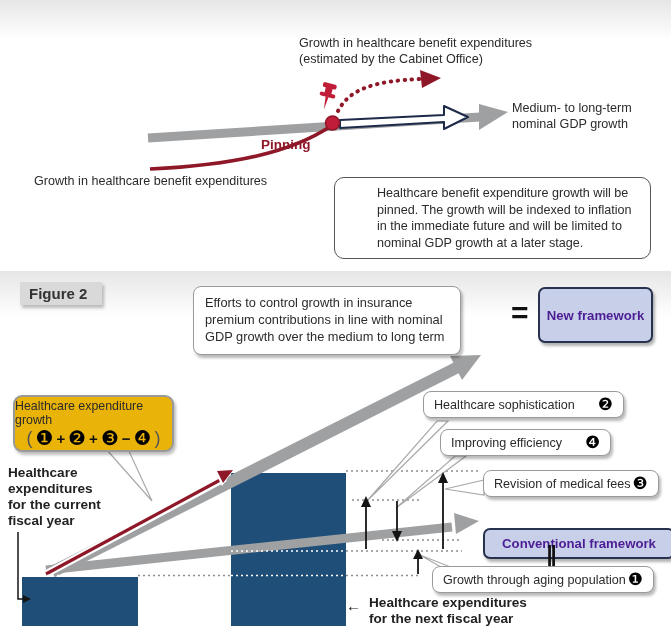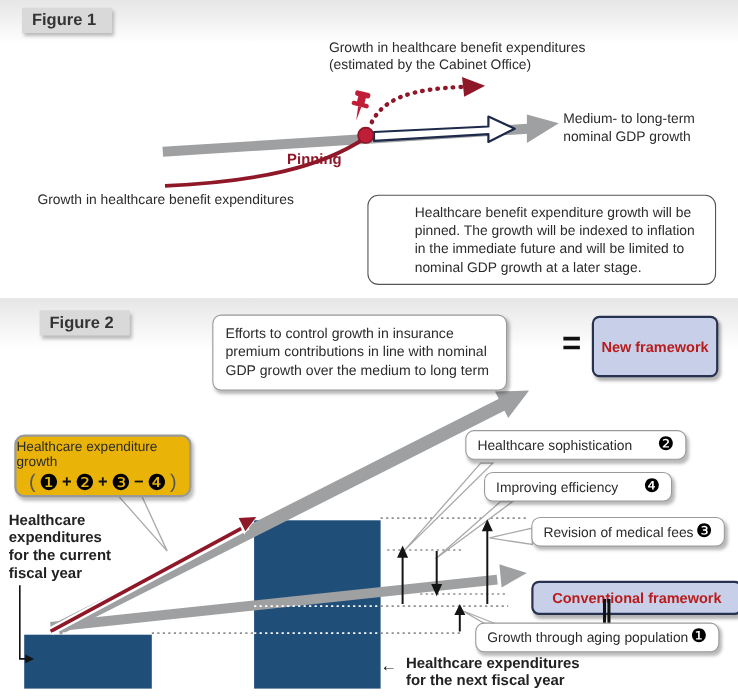--- a/index.html
+++ b/index.html
@@ -25,21 +25,21 @@
     font-size:12.6px;line-height:1.32;padding:7px 10px;box-sizing:border-box;z-index:3;
   }
   .callout{
     background:#fff;border:1.5px solid #9a9a9a;border-radius:8px;
     box-shadow:2px 3px 3px rgba(0,0,0,.28);box-sizing:border-box;z-index:3;
   }
   .callout.pad{padding:4px 10px;font-size:12.6px;display:inline-flex;align-items:center;gap:23px;white-space:nowrap;}
   .blue-box{
     background:var(--box-blue-fill);border:2px solid var(--box-blue-border);border-radius:7px;
     box-shadow:2px 3px 3px rgba(0,0,0,.3);display:flex;align-items:center;justify-content:center;
-    font-weight:bold;font-size:13.2px;color:#b91c1c;box-sizing:border-box;z-index:3;
+    font-weight:bold;font-size:13.2px;color:#4c1d95;box-sizing:border-box;z-index:3;
   }
   .num{font-family:"DejaVu Sans",sans-serif;font-size:17px;line-height:1;color:#000;}
   .equals{font-size:30px;font-weight:bold;color:#111;z-index:3;}
   .vert-eq{font-family:"DejaVu Sans",sans-serif;font-size:25px;font-weight:bold;color:#111;z-index:3;}
   .bubble{
     background:#eab308;border:2px solid #999;border-radius:9px;box-shadow:2px 3px 3px rgba(0,0,0,.25);
     display:flex;flex-direction:column;align-items:center;justify-content:center;box-sizing:border-box;z-index:3;
   }
   .bubble .title{font-size:12.4px;}
   .formula{display:flex;align-items:center;gap:3px;margin-top:1px;}
@@ -139,30 +139,29 @@
       <line class="varrow" x1="418" y1="574" x2="418" y2="557"></line>
       <polygon class="vhead" points="413,559 423,559 418,549"></polygon>
     </g>
 
     <g>
       <polyline points="18,532 18,599 24,599" fill="none" stroke="#141414" stroke-width="1.5"></polyline>
       <polygon class="vhead" points="23,595 23,603 31,599"></polygon>
     </g>
   </svg>
 
-  <div class="abs fig-label" style="left:20px;top:7px;">Figure 1</div>
   <div class="abs cap" style="left:299px;top:36px;">Growth in healthcare benefit expenditures
 (estimated by the Cabinet Office)</div>
   <div class="abs pinning" style="left:261px;top:89px;">Pinning</div>
   <div class="abs cap" style="left:512px;top:101px;">Medium- to long-term
 nominal GDP growth</div>
   <div class="abs cap" style="left:34px;top:174px;">Growth in healthcare benefit expenditures</div>
   <div class="abs note-box" style="left:334px;top:177px;width:317px;padding-left:42px;">Healthcare benefit expenditure growth will be pinned. The growth will be indexed to inflation in the immediate future and will be limited to nominal GDP growth at a later stage.</div>
 
-  <div class="abs fig-label" style="left:36px;top:282px;">Figure 2</div>
+  <div class="abs fig-label" style="left:20px;top:282px;">Figure 2</div>
   <div class="abs callout" style="left:193px;top:286px;width:268px;padding:8px 11px;font-size:12.8px;line-height:1.32;">Efforts to control growth in insurance premium contributions in line with nominal GDP growth over the medium to long term</div>
   <div class="abs equals" style="left:511px;top:296px;">=</div>
   <div class="abs blue-box" style="left:538px;top:287px;width:115px;height:56px;">New framework</div>
 
   <div class="abs bubble" style="left:13px;top:395px;width:161px;height:57px;">
     <div class="title">Healthcare expenditure growth</div>
     <div class="formula">
       <span class="paren">(</span>
       <span class="num">❶</span>
       <span class="op">+</span>

